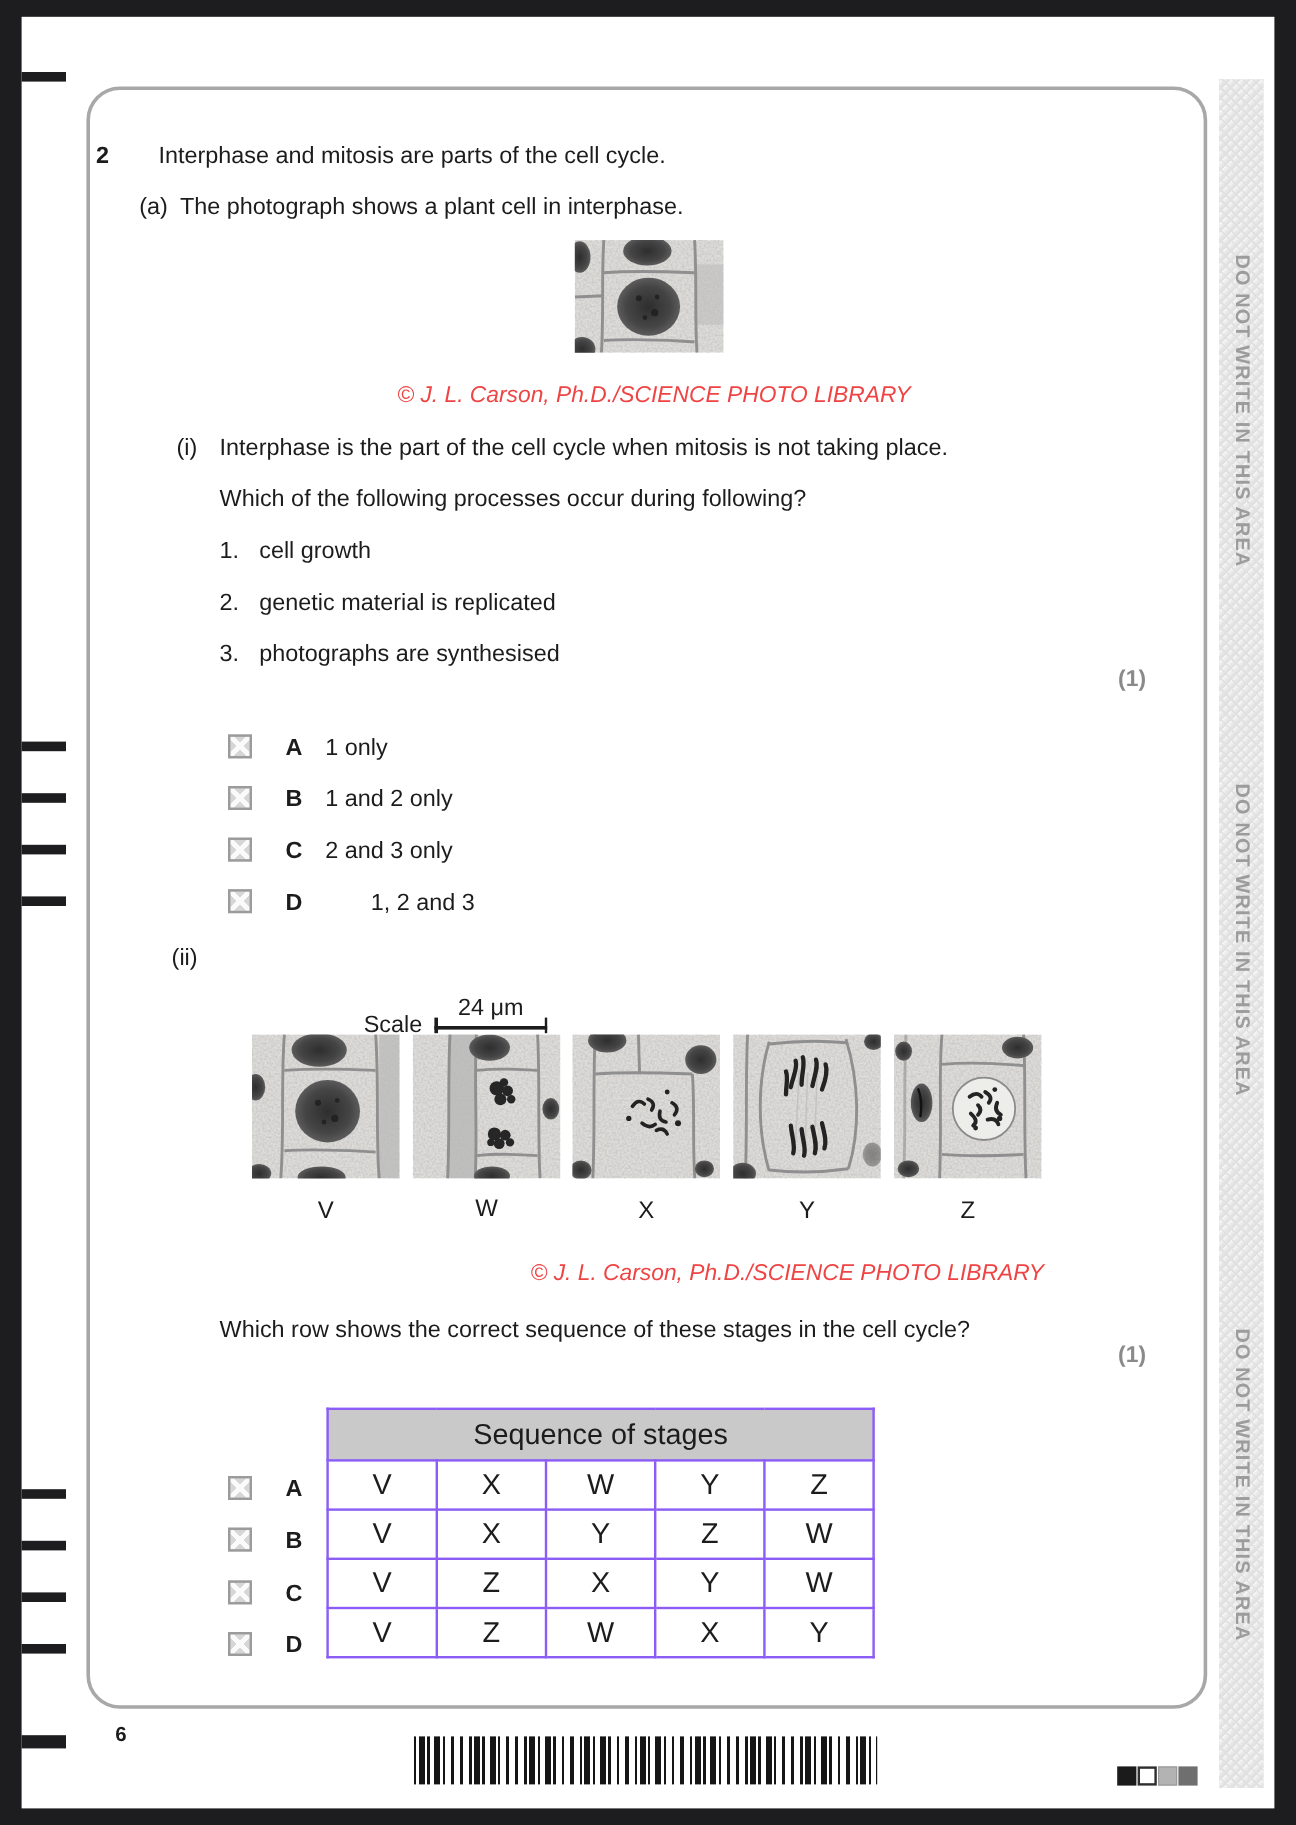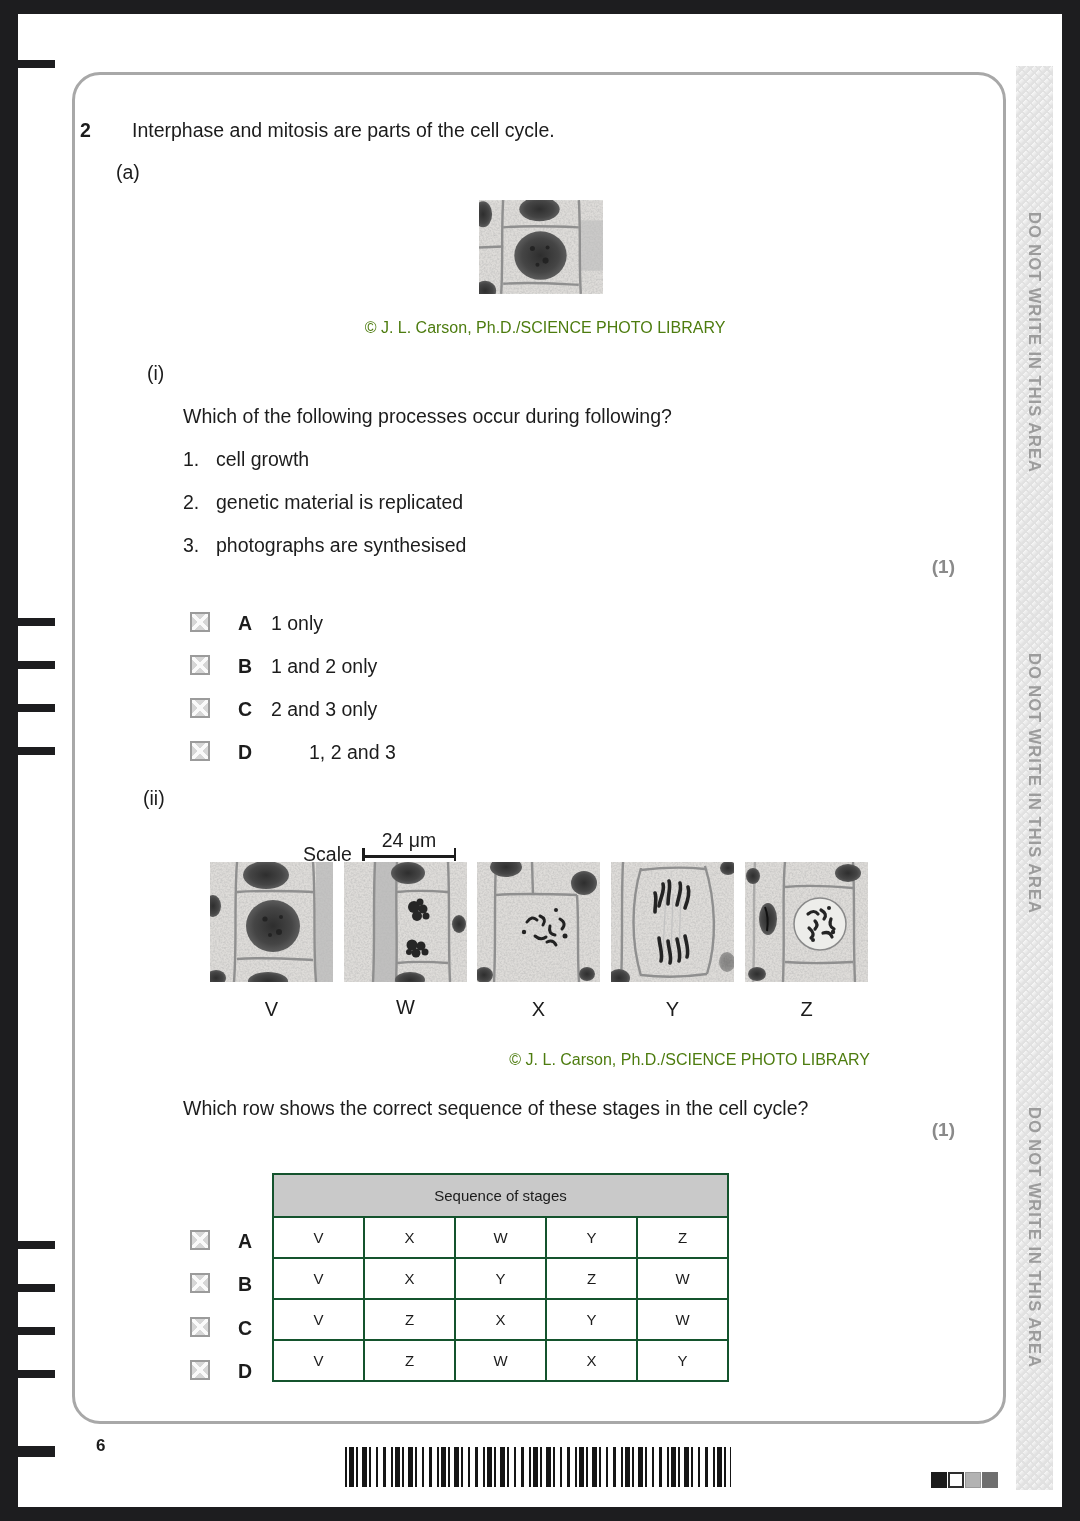--- a/index.html
+++ b/index.html
@@ -15,31 +15,31 @@
   .hatch{position:absolute;left:1016px;top:66px;width:37px;height:1424px;background-color:#f6f6f6;
          background-image:repeating-linear-gradient(45deg,#e1e1e1 0 1.5px,rgba(0,0,0,0) 1.5px 6px),
                           repeating-linear-gradient(-45deg,#e1e1e1 0 1.5px,rgba(0,0,0,0) 6px);}
   .dnw{position:absolute;left:1016px;width:37px;display:flex;align-items:center;justify-content:center;
        writing-mode:vertical-rl;font-weight:bold;font-size:16.5px;letter-spacing:1px;color:#9c9c9c;
        white-space:nowrap;}
   
   .txt{font-size:19.5px;line-height:1.25;}
   .bold{font-weight:bold;}
   .marks{font-size:19px;font-weight:bold;color:#8a8a8a;text-align:right;}
-  .credit{font-size:16px;color:#4d7c0f;}
+  .credit{font-size:19px;color:#ef4444;font-style:italic;}
   .stage{font-size:20px;text-align:center;}
   
   .cbx{position:absolute;width:20px;height:20px;box-sizing:border-box;border:2px solid #9b9b9b;
        background:linear-gradient(45deg,rgba(0,0,0,0) 41%,#fafafa 41% 59%,rgba(0,0,0,0) 59%),
                   linear-gradient(135deg,rgba(0,0,0,0) 41%,#fafafa 41% 59%,rgba(0,0,0,0) 59%),
                   #d6d6d6;}
   
   table.seq{border-collapse:collapse;table-layout:fixed;}
-  table.seq td,table.seq th{border:2px solid #14532d;width:89px;height:39px;text-align:center;
-       font-size:15px;font-weight:normal;background:#fff;padding:0;}
+  table.seq td,table.seq th{border:2px solid #8b5cf6;width:89px;height:39px;text-align:center;
+       font-size:24px;font-weight:normal;background:#fff;padding:0;}
   table.seq th{background:#c9c9c9;height:41px;}
   
   .scale-line{position:absolute;background:#1c1c1c;}
   
   .barcode{position:absolute;left:345px;top:1447px;width:386px;height:40px;
      background:repeating-linear-gradient(90deg,#151515 0 2px,#fff 2px 4px,#151515 4px 9px,#fff 9px 11px,
        #151515 11px 13px,#fff 13px 17px,#151515 17px 22px,#fff 22px 24px,#151515 24px 26px,#fff 26px 31px,
        #151515 31px 33px,#fff 33px 38px,#151515 38px 41px,#fff 41px 46px);}
   .barcode-text{position:absolute;left:345px;top:1485px;width:386px;text-align:center;
      font-family:"DejaVu Sans Mono",monospace;font-size:15px;letter-spacing:6px;background:#fff;
@@ -86,20 +86,21 @@
   <div class="dnw" style="top:180px;height:325px;">DO NOT WRITE IN THIS AREA</div>
   <div class="dnw" style="top:605px;height:357px;">DO NOT WRITE IN THIS AREA</div>
   <div class="dnw" style="top:1075px;height:325px;">DO NOT WRITE IN THIS AREA</div>
 
   <div class="page-box"></div>
 
   <div class="abs txt bold" style="left:80px;top:118px;">2</div>
   <div class="abs txt" style="left:132px;top:118px;">Interphase and mitosis are parts of the cell cycle.</div>
 
   <div class="abs txt" style="left:116px;top:160px;">(a)</div>
+  <div class="abs txt" style="left:150px;top:160px;">The photograph shows a plant cell in interphase.</div>
 
   <svg class="micro" style="left:479px;top:200px;" width="124" height="94" viewBox="0 0 123 93">
     <rect width="123" height="93" fill="#dedcd9"></rect>
     <rect width="123" height="93" filter="url(#speck)" opacity="0.55"></rect>
     <rect x="101" y="20" width="22" height="50" fill="#bdbdbd" opacity="0.6"></rect>
     <g fill="none" stroke="#8f8f8f" stroke-width="2.4">
       <path d="M24 0 C22 30 24 62 22 93"></path>
       <path d="M99 0 C101 30 99 64 101 93"></path>
       <path d="M24 27 C48 25 76 26 99 27"></path>
       <path d="M24 83 C50 81 78 83 99 84"></path>
@@ -113,20 +114,21 @@
         <circle cx="68" cy="47" r="2"></circle>
     </g>
     <ellipse cx="60" cy="9" rx="20" ry="12" fill="url(#nucg)"></ellipse>
     <ellipse cx="4" cy="14" rx="9" ry="13" fill="url(#nucg)"></ellipse>
     <ellipse cx="6" cy="90" rx="11" ry="10" fill="url(#nucg)"></ellipse>
   </svg>
 
   <div class="abs credit" style="left:255px;top:319px;width:580px;text-align:center;">© J. L. Carson, Ph.D./SCIENCE PHOTO LIBRARY</div>
 
   <div class="abs txt" style="left:147px;top:361px;">(i)</div>
+  <div class="abs txt" style="left:183px;top:361px;">Interphase is the part of the cell cycle when mitosis is not taking place.</div>
   <div class="abs txt" style="left:183px;top:404px;">Which of the following processes occur during following?</div>
 
   <div class="abs txt" style="left:183px;top:447px;">1.</div>
   <div class="abs txt" style="left:216px;top:447px;">cell growth</div>
   <div class="abs txt" style="left:183px;top:490px;">2.</div>
   <div class="abs txt" style="left:216px;top:490px;">genetic material is replicated</div>
   <div class="abs txt" style="left:183px;top:533px;">3.</div>
   <div class="abs txt" style="left:216px;top:533px;">photographs are synthesised</div>
 
   <div class="abs marks" style="left:880px;top:556px;width:75px;">(1)</div>

